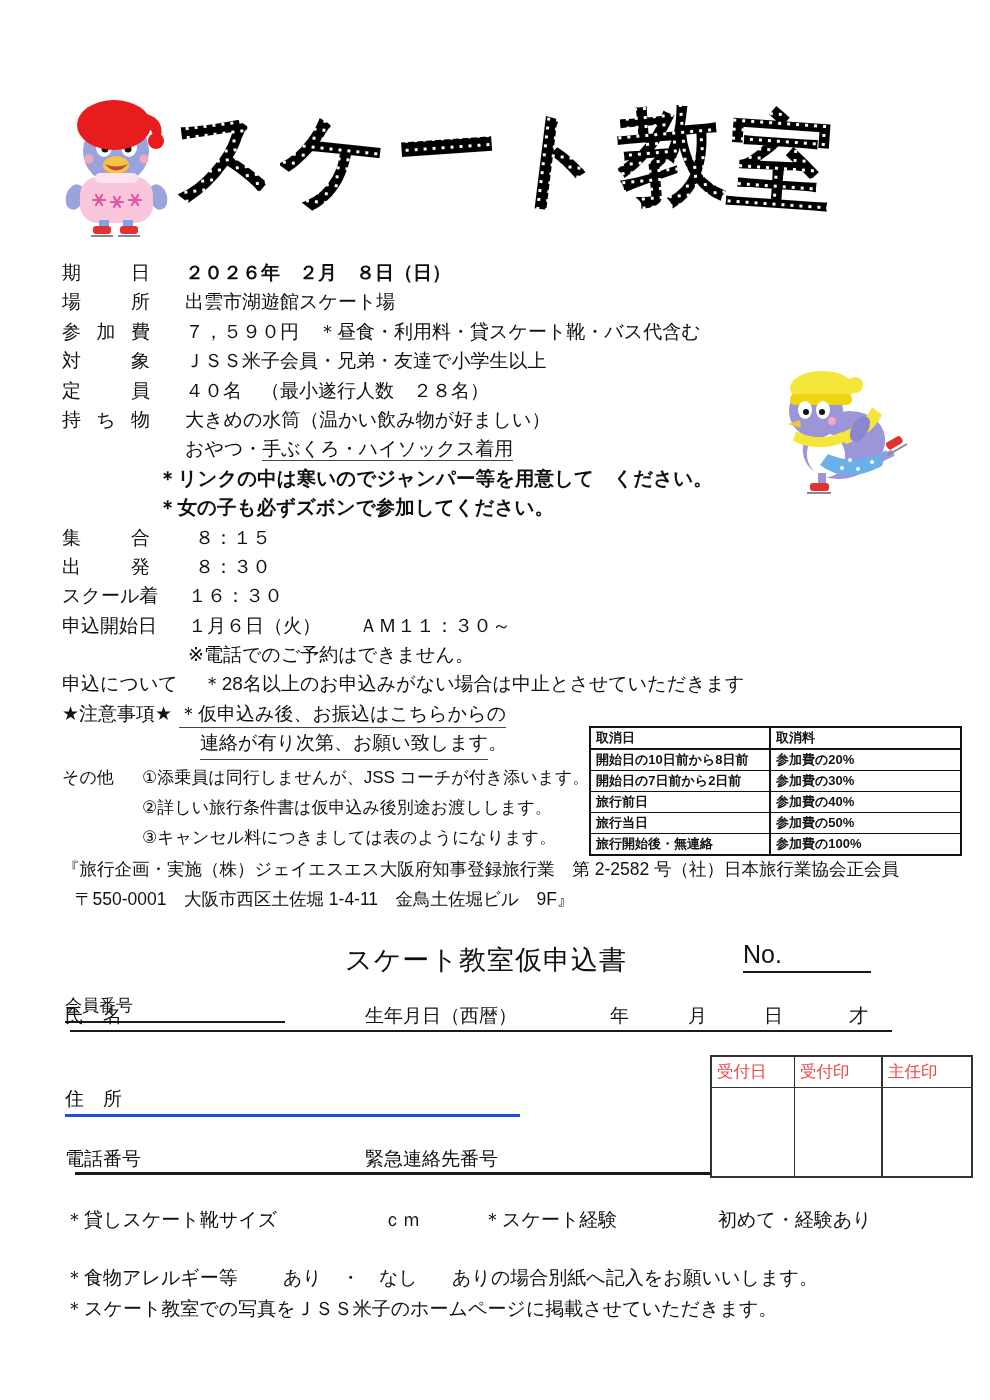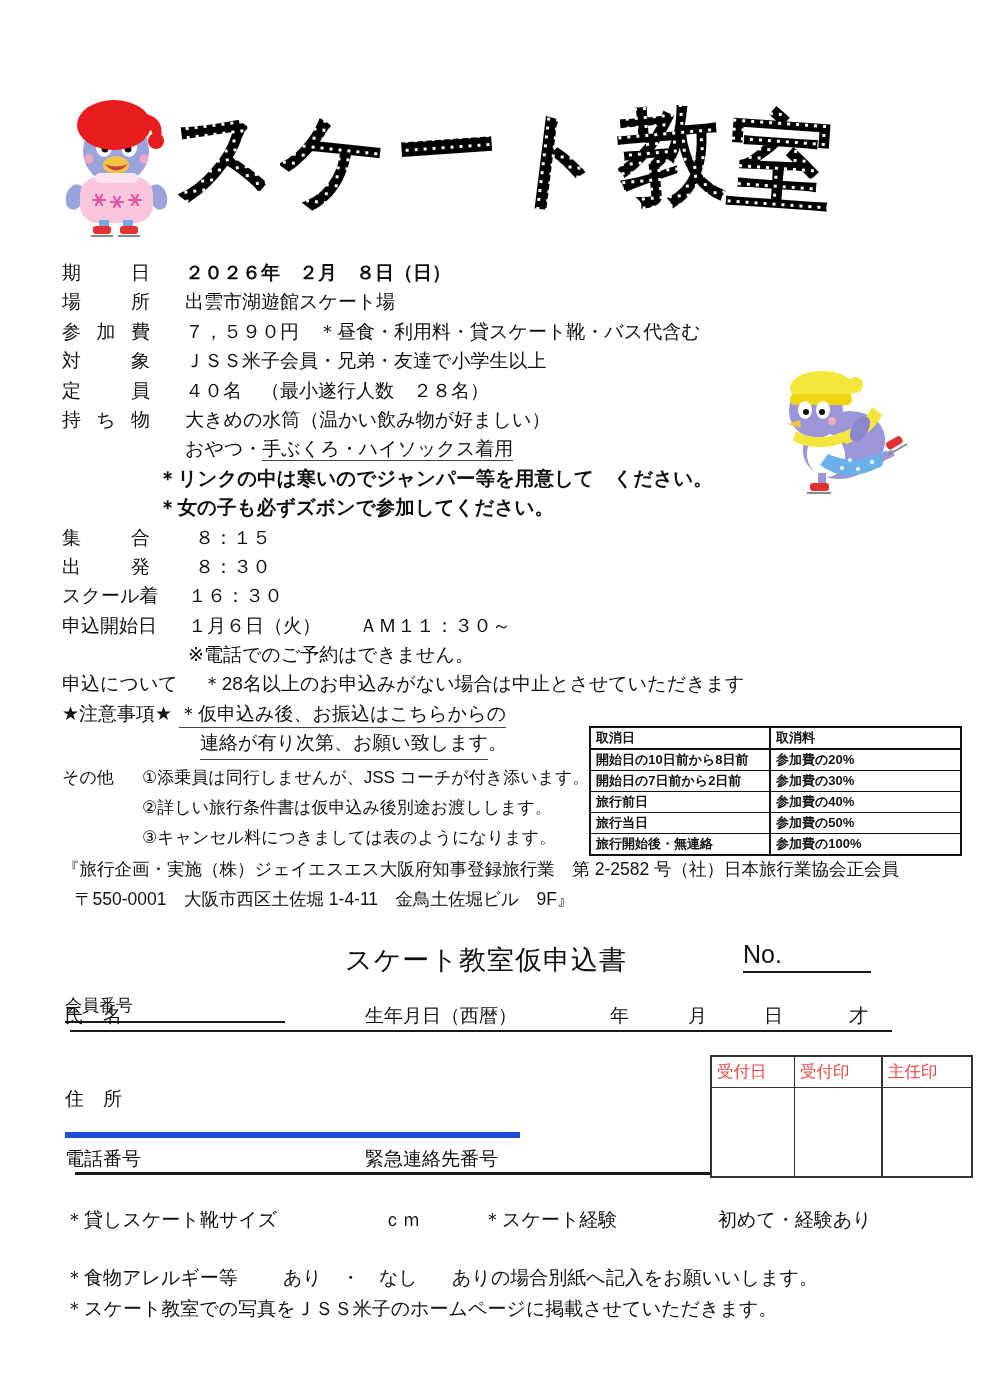--- a/index.html
+++ b/index.html
@@ -259,21 +259,21 @@
   <div class="no-box"><span>No.</span></div>
 
   <span class="abs" style="left:65px;top:1003px">氏　名</span>
   <span class="abs" style="left:365px;top:1003px">生年月日（西暦）</span>
   <span class="abs" style="left:610px;top:1003px">年</span>
   <span class="abs" style="left:688px;top:1003px">月</span>
   <span class="abs" style="left:764px;top:1003px">日</span>
   <span class="abs" style="left:849px;top:1003px">才</span>
   <div class="hline" style="left:70px;top:1030px;width:822px;height:2.2px"></div>
 
-  <div class="abs" style="left:65px;top:1086px;width:455px;border-bottom:6px solid #1d4ed8;padding-bottom:20px">
+  <div class="abs" style="left:65px;top:1086px;width:455px;border-bottom:3px solid #1d4ed8;padding-bottom:2px">
     <span>住　所</span>
   </div>
 
   <span class="abs" style="left:65px;top:1146px">電話番号</span>
   <span class="abs" style="left:365px;top:1146px">緊急連絡先番号</span>
   <div class="hline" style="left:75px;top:1172px;width:822px;height:2.5px"></div>
 
   <table class="stamp-table">
     <tbody>
         <tr>

